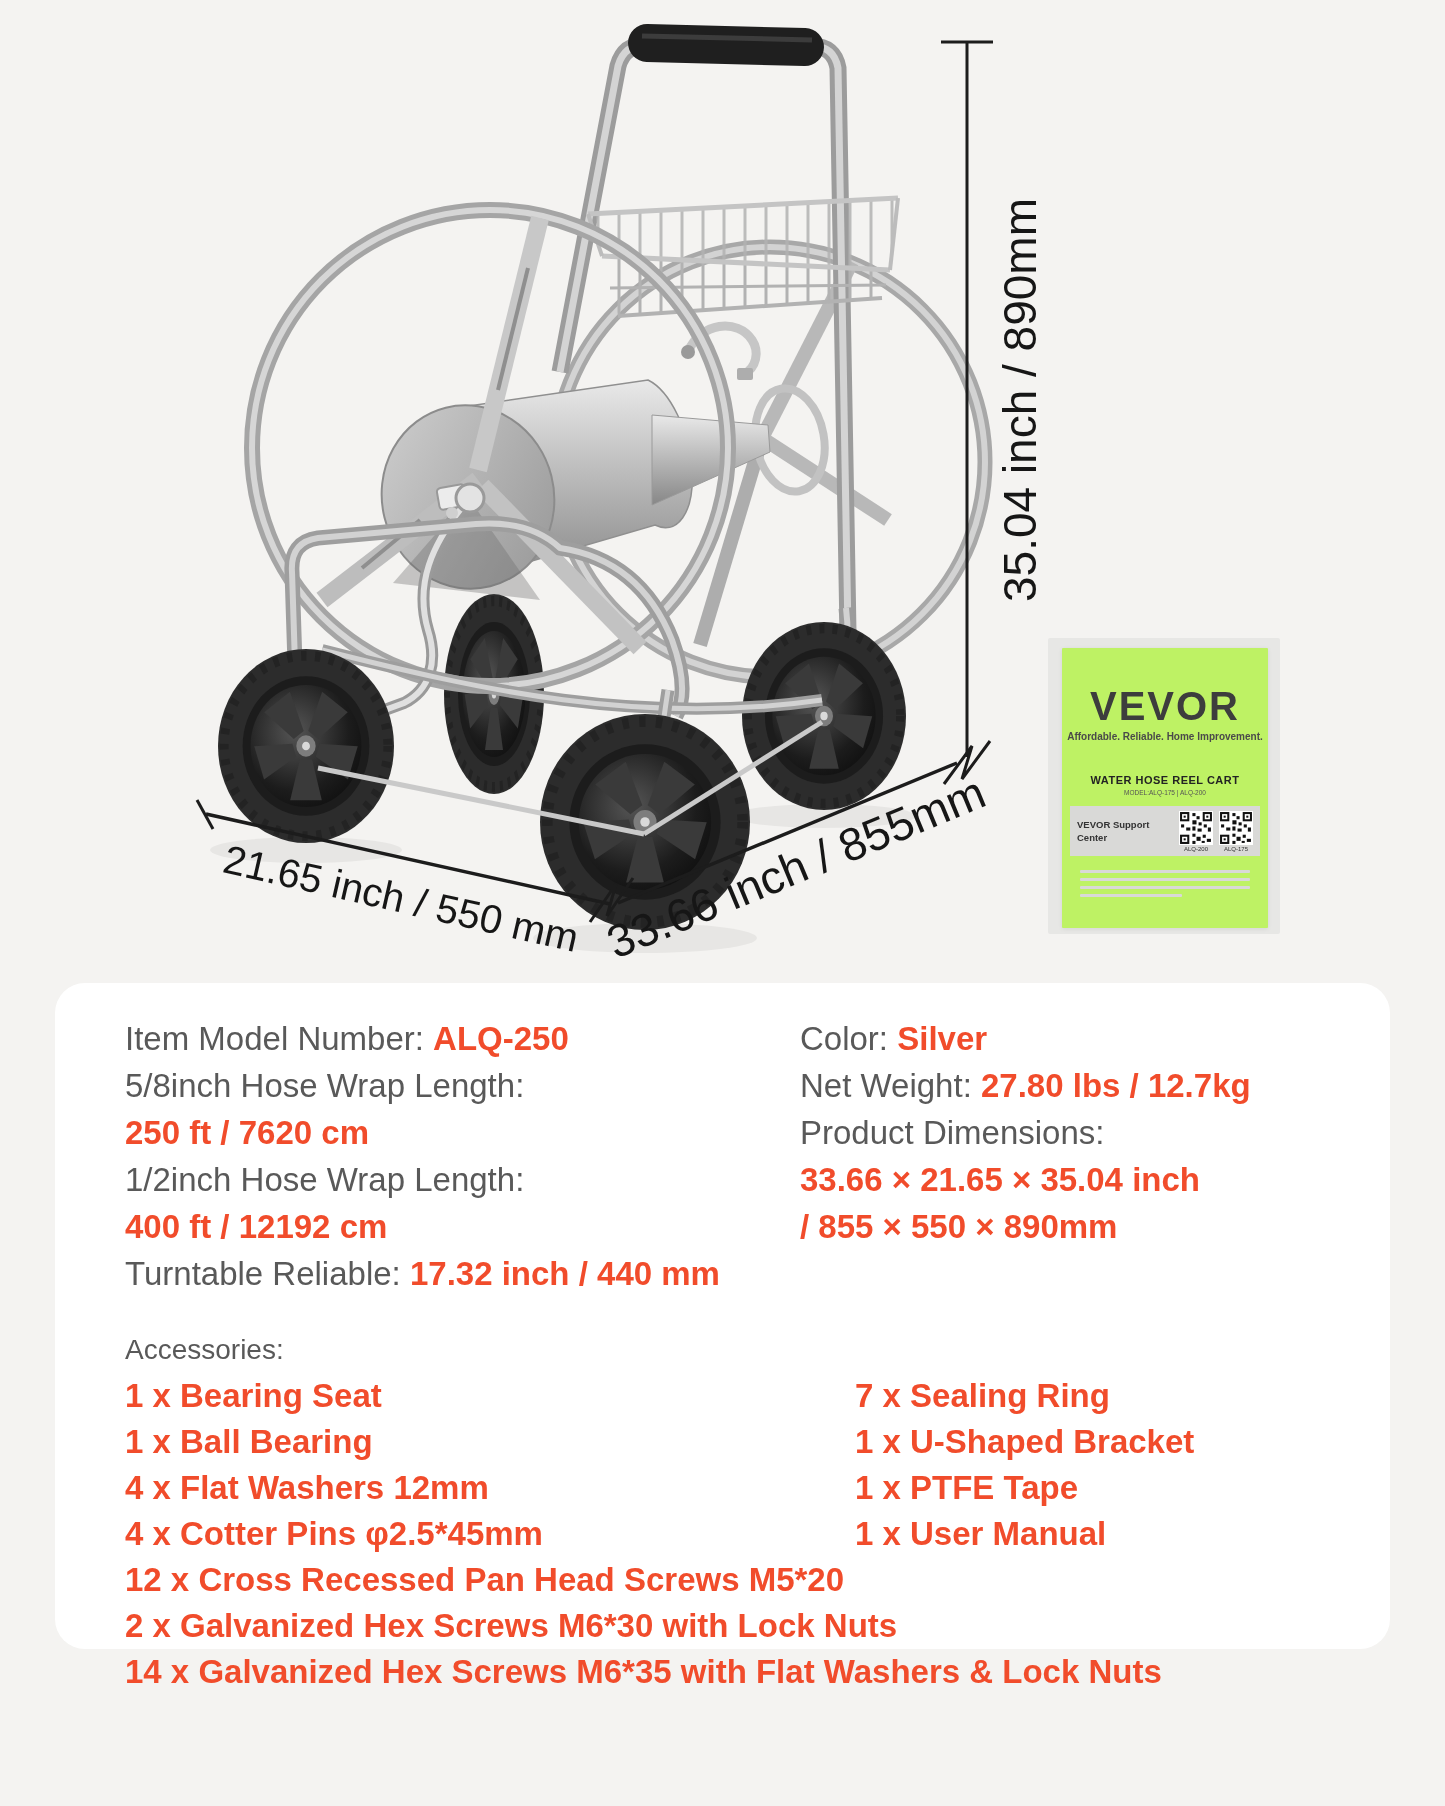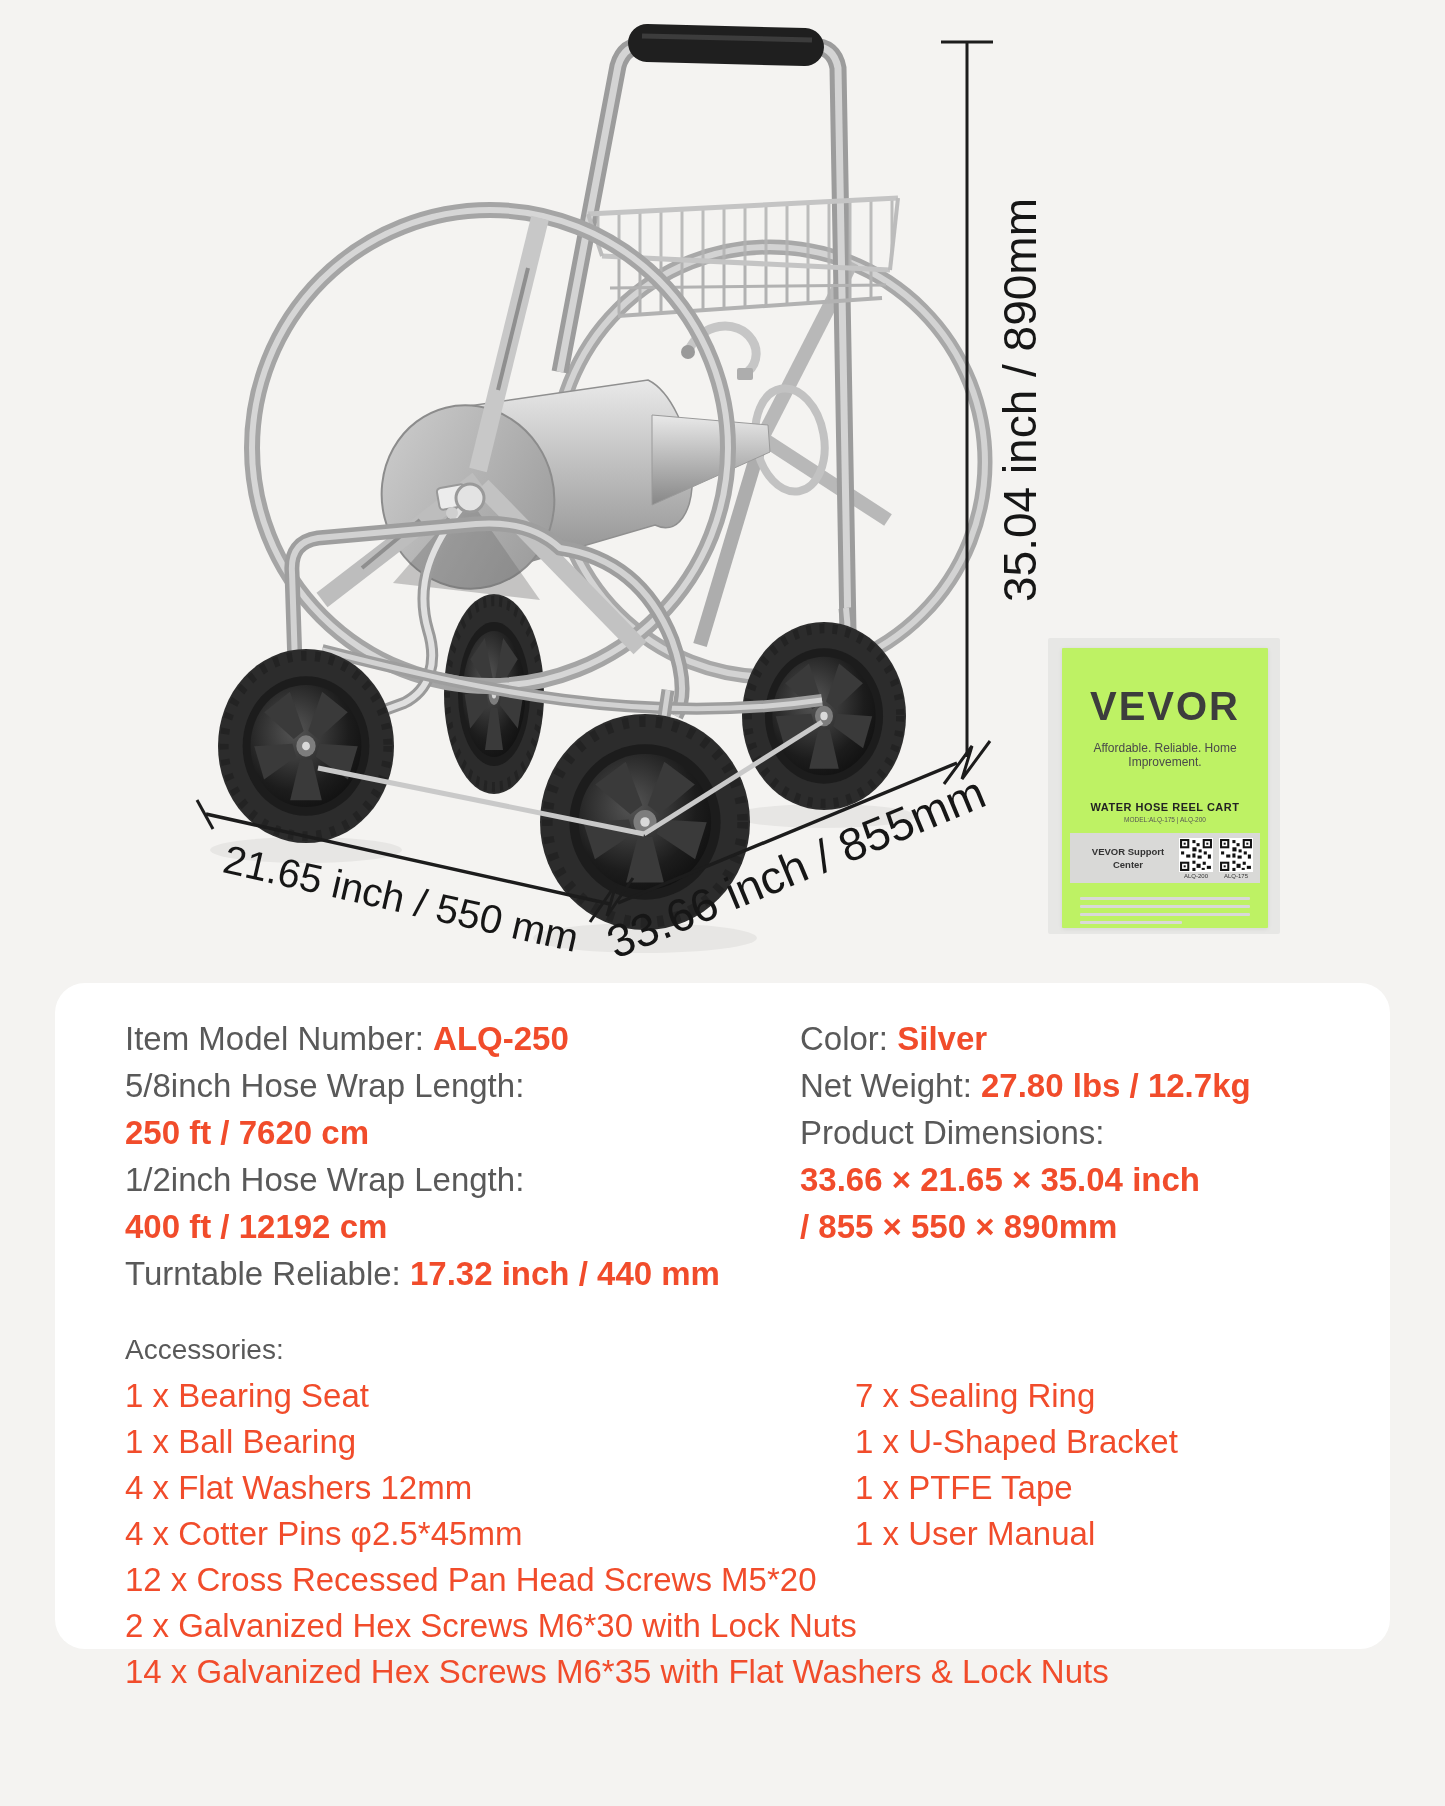--- a/index.html
+++ b/index.html
@@ -20,50 +20,50 @@
   .manual{
     position:absolute;left:1062px;top:648px;width:206px;height:280px;
     background:#bef264;border-radius:1px;
     box-shadow:0 1px 4px rgba(0,0,0,0.08);
     text-align:center;overflow:hidden;
   }
   .manual-brand{
     margin-top:38px;font-size:40px;font-weight:700;letter-spacing:2px;
     color:#3d3d3d;line-height:40px;
   }
-  .manual-tagline{font-size:12px;font-weight:400;color:#4a4a4a;margin-top:15px;}
+  .manual-tagline{font-size:10px;font-weight:700;color:#4a4a4a;margin-top:5px;}
   .manual-title{font-size:11px;font-weight:700;color:#232323;margin-top:32px;letter-spacing:.5px;}
   .manual-model{font-size:6.5px;color:#555;margin-top:3px;}
   .manual-strip{
     margin:10px 8px 0 8px;height:50px;background:#d9d9d7;
     display:flex;align-items:center;justify-content:space-between;
     padding:0 7px;box-sizing:border-box;
   }
-  .support-text{font-size:9.5px;font-weight:700;color:#333;line-height:13px;text-align:center;flex:1;}
+  .support-text{font-size:9.5px;font-weight:700;color:#333;line-height:13px;text-align:left;flex:1;}
   .qr-wrap{display:flex;gap:6px;}
   .qr-item{display:flex;flex-direction:column;align-items:center;}
   .qr-item svg{width:34px;height:34px;background:#fff;}
   .qr-label{font-size:6px;color:#333;margin-top:1px;}
   .fine-print{margin:14px 18px 0 18px;}
   .fine-print div{height:3px;background:#d9d9d7;margin-bottom:5px;border-radius:1px;}
   .fine-print div:last-child{width:60%;margin-left:0;}
 
   
   .spec-card{
     position:absolute;left:55px;top:983px;width:1335px;height:666px;
     background:#ffffff;border-radius:30px;box-sizing:border-box;
     padding:32px 40px 12px 70px;
   }
   .spec-grid{display:grid;grid-template-columns:675px 1fr;}
   .spec-line{font-size:33px;line-height:47px;white-space:nowrap;color:#595959;}
   .lab{color:#595959;font-weight:400;}
   .val{color:#f14c2b;font-weight:700;}
   .acc-title{font-size:28px;line-height:47px;color:#595959;margin-top:29px;}
   .acc-grid{display:grid;grid-template-columns:730px 1fr;}
-  .acc-item{font-size:33px;line-height:46px;font-weight:400;color:#f14c2b;white-space:nowrap;}
+  .acc-item{font-size:33px;line-height:46px;font-weight:700;color:#f14c2b;white-space:nowrap;}
 
   
   .dim-text{font-family:"Liberation Sans",sans-serif;font-size:46px;fill:#161616;}
   .dim-text.small{font-size:40px;}
 </style>
 </head>
 <body>
 
 <div class="photo-area">
   <svg class="cart-svg" width="1445" height="985" viewBox="0 0 1445 985">

